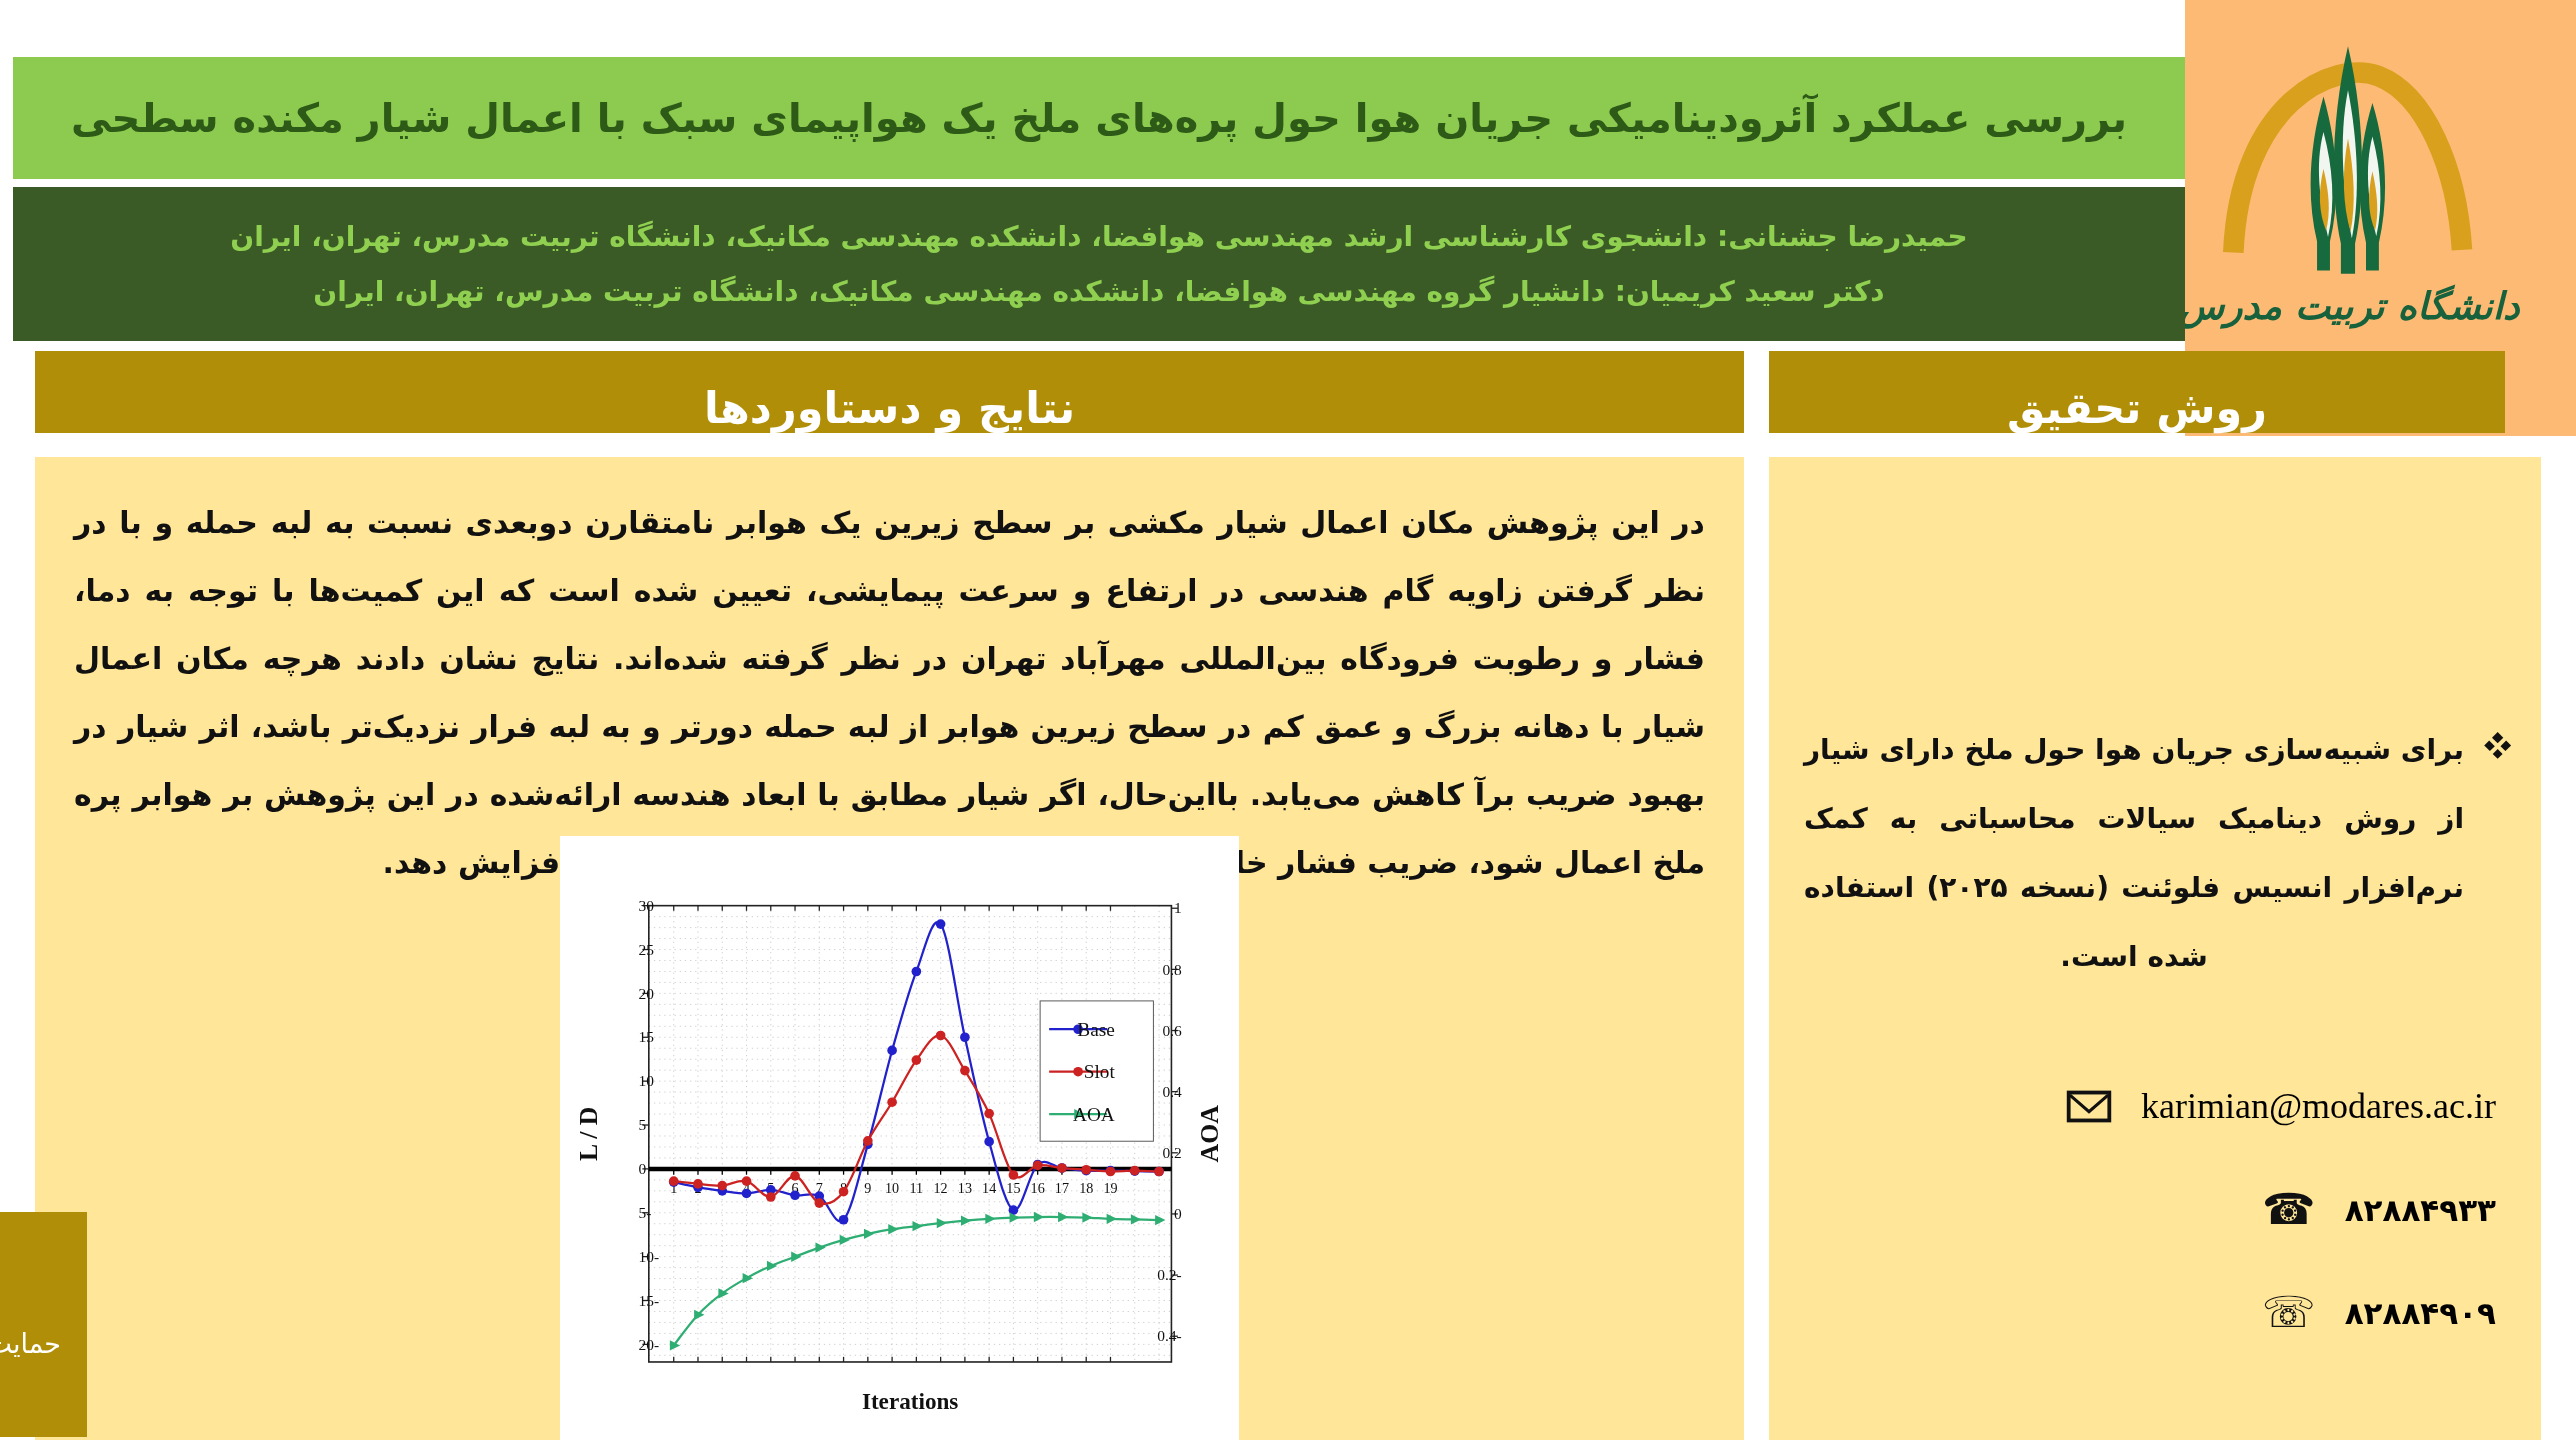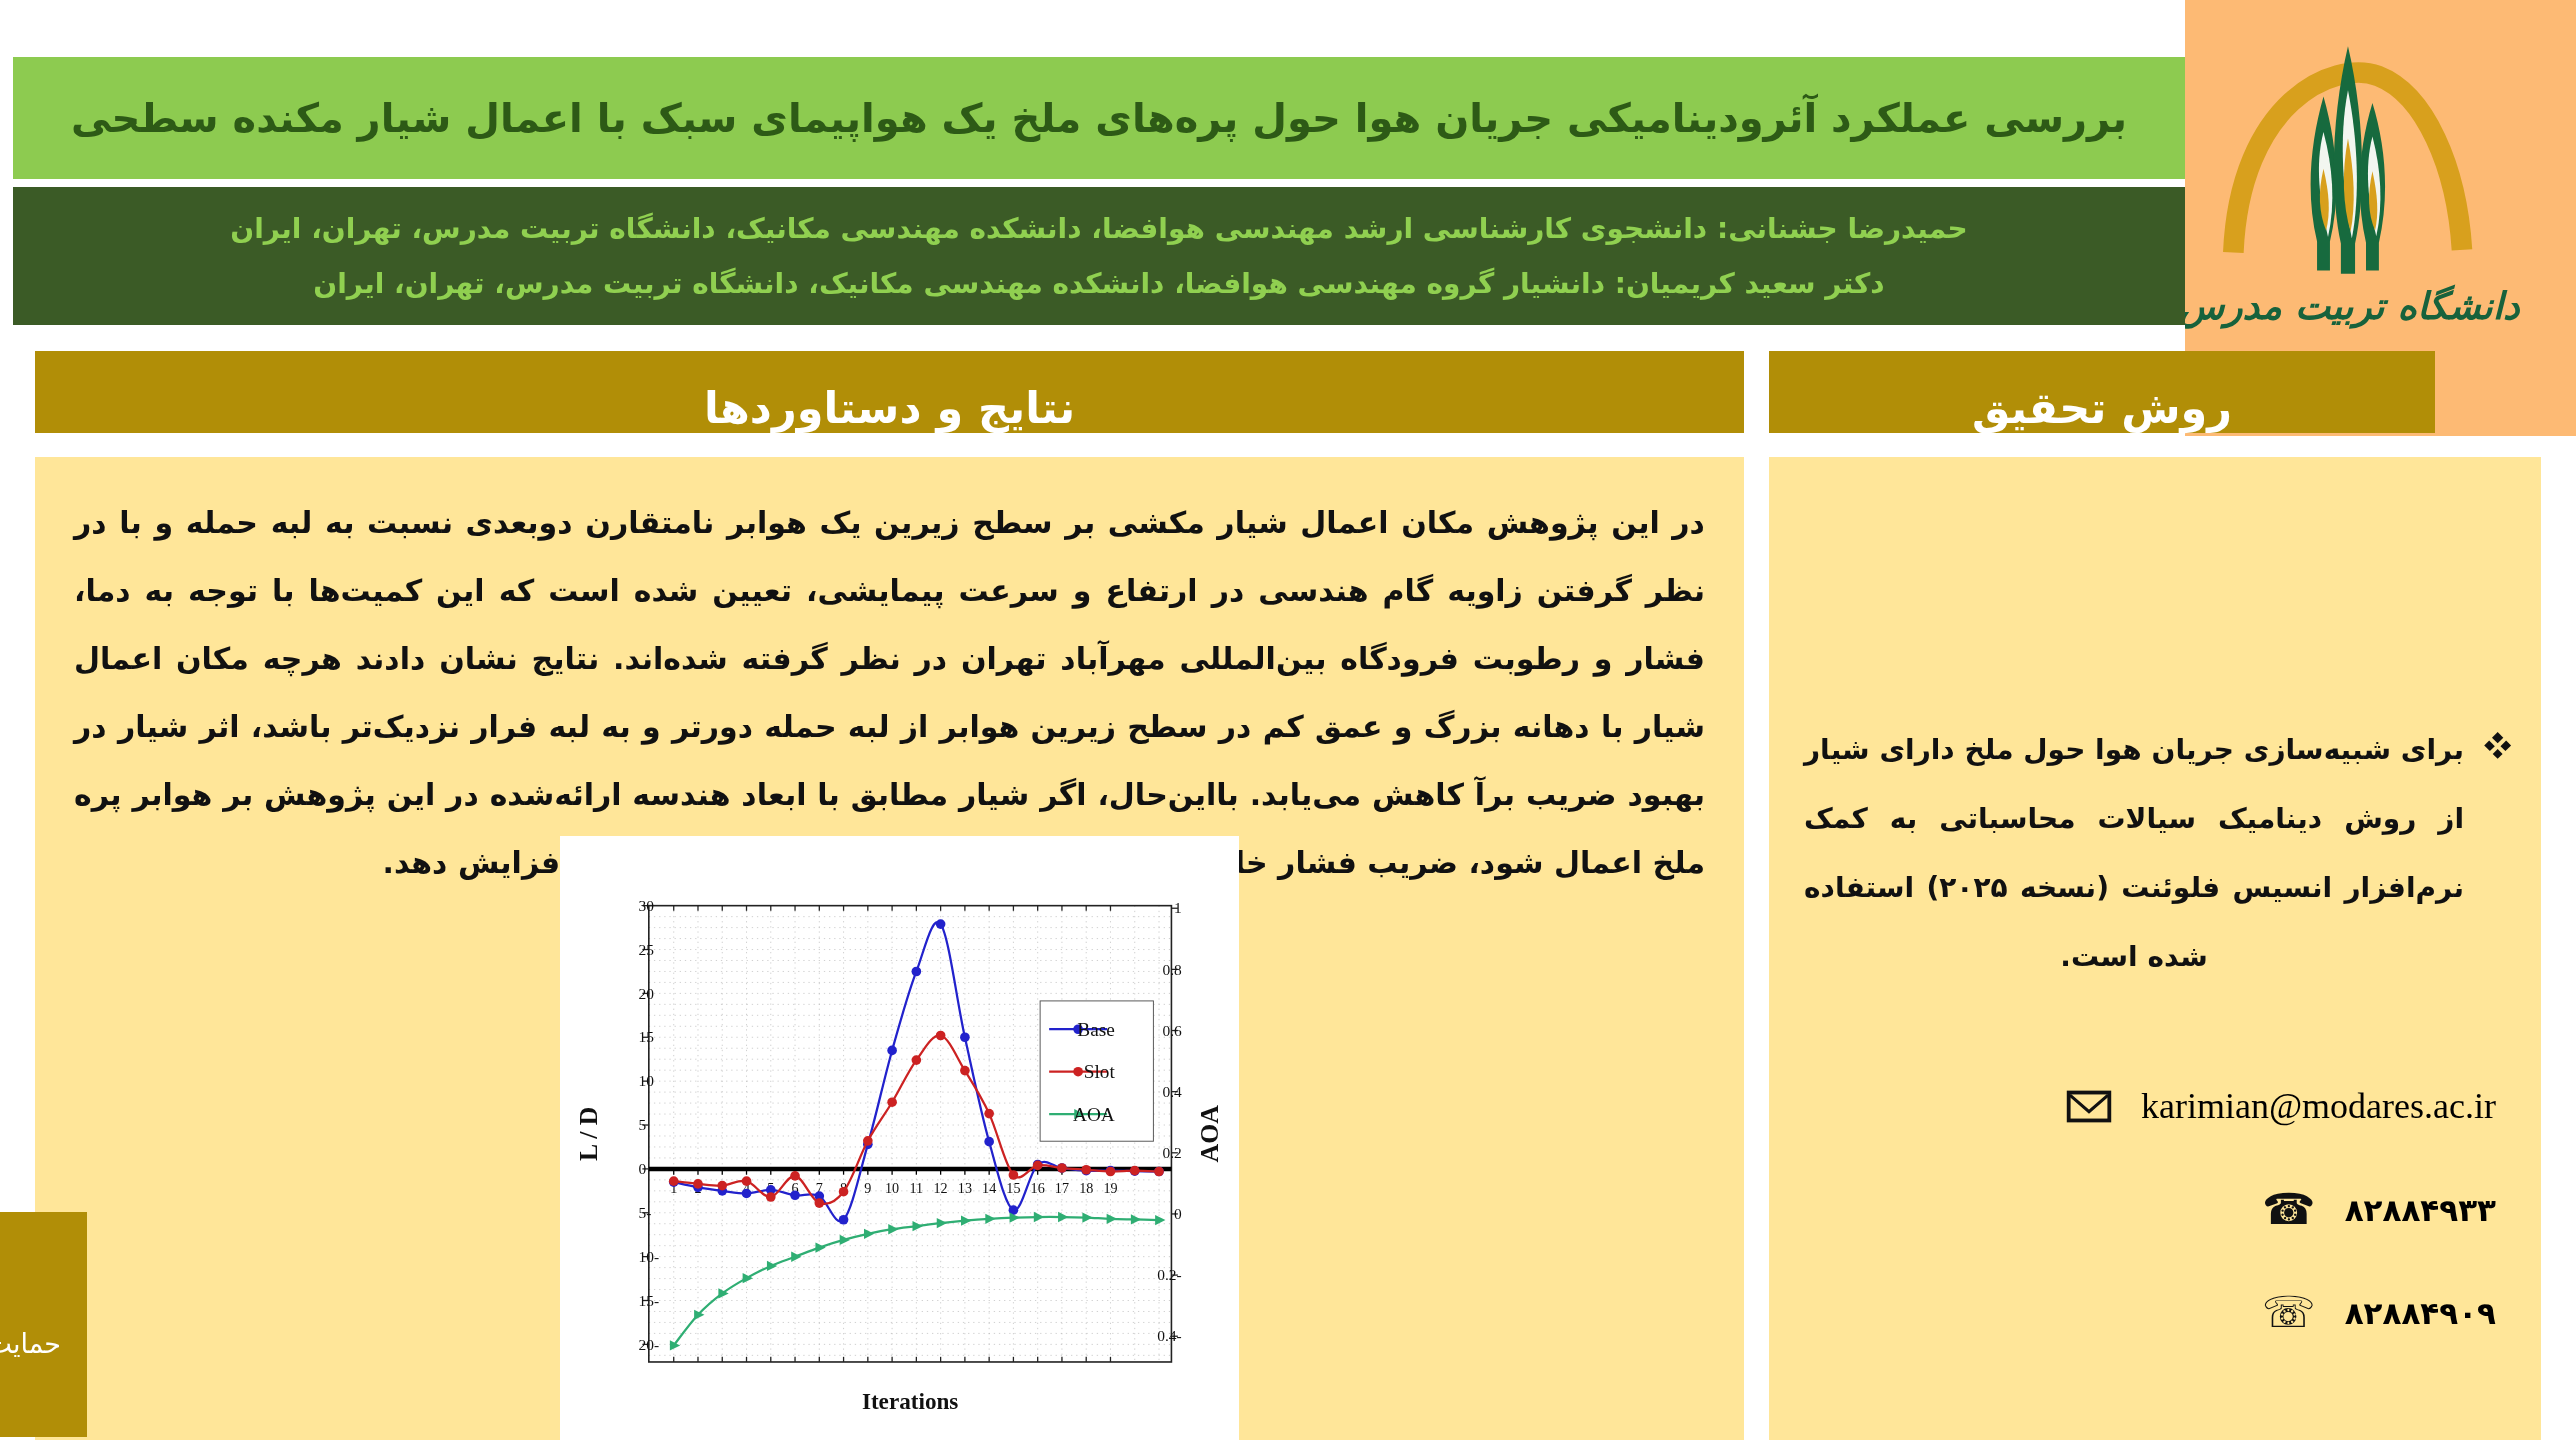--- a/index.html
+++ b/index.html
@@ -2,31 +2,31 @@
 <html lang="fa" style="font-size:10.3px"><head>
 <meta charset="utf-8">
 <style>
   html,body{margin:0;padding:0;background:#ffffff;}
   .poster{position:relative;width:2576px;height:1449px;background:#ffffff;overflow:hidden;
           font-family:"DejaVu Sans",sans-serif;}
   
   .title-band{position:absolute;left:13px;top:57px;width:2172px;height:122px;background:#8dcb50;
               display:flex;align-items:center;justify-content:center;}
   .title-band h1{margin:16px;font-size:40px;font-weight:bold;color:#2d5a16;direction:rtl;text-align:center;}
-  .authors-band{position:absolute;left:13px;top:187px;width:2172px;height:138px;background:#3b5b26;
+  .authors-band{position:absolute;left:13px;top:187px;width:2172px;height:154px;background:#3b5b26;
                 display:flex;flex-direction:column;align-items:center;justify-content:center;gap:22px;}
   .authors-band .author-line{font-size:28px;font-weight:bold;color:#90d050;direction:rtl;text-align:center;}
   
   .logo-area{position:absolute;left:2185px;top:0;width:391px;height:436px;background:#fdba74;}
   
   .col-header{position:absolute;top:351px;height:82px;background:#b18e07;color:#ffffff;
               display:flex;align-items:flex-end;justify-content:center;}
   .col-header span{font-size:43px;font-weight:bold;direction:rtl;}
   .col-header.left{left:35px;width:1709px;}
-  .col-header.right{left:1769px;width:666px;}
+  .col-header.right{left:1769px;width:736px;}
   
   .panel{position:absolute;top:457px;height:983px;background:#ffe699;direction:rtl;}
   .panel.left{left:35px;width:1709px;}
   .panel.right{left:1769px;width:772px;}
   .results-par{position:absolute;top:32px;right:39px;left:39px;margin:0;font-size:30px;color:#111;
                line-height:68px;text-align:justify;font-weight:bold;}
   
   .chart-box{position:absolute;left:525px;top:379px;width:679px;height:604px;background:#ffffff;}
   
   .sponsor{position:absolute;right:1657px;top:755px;width:422px;height:225px;background:#b18e07;

